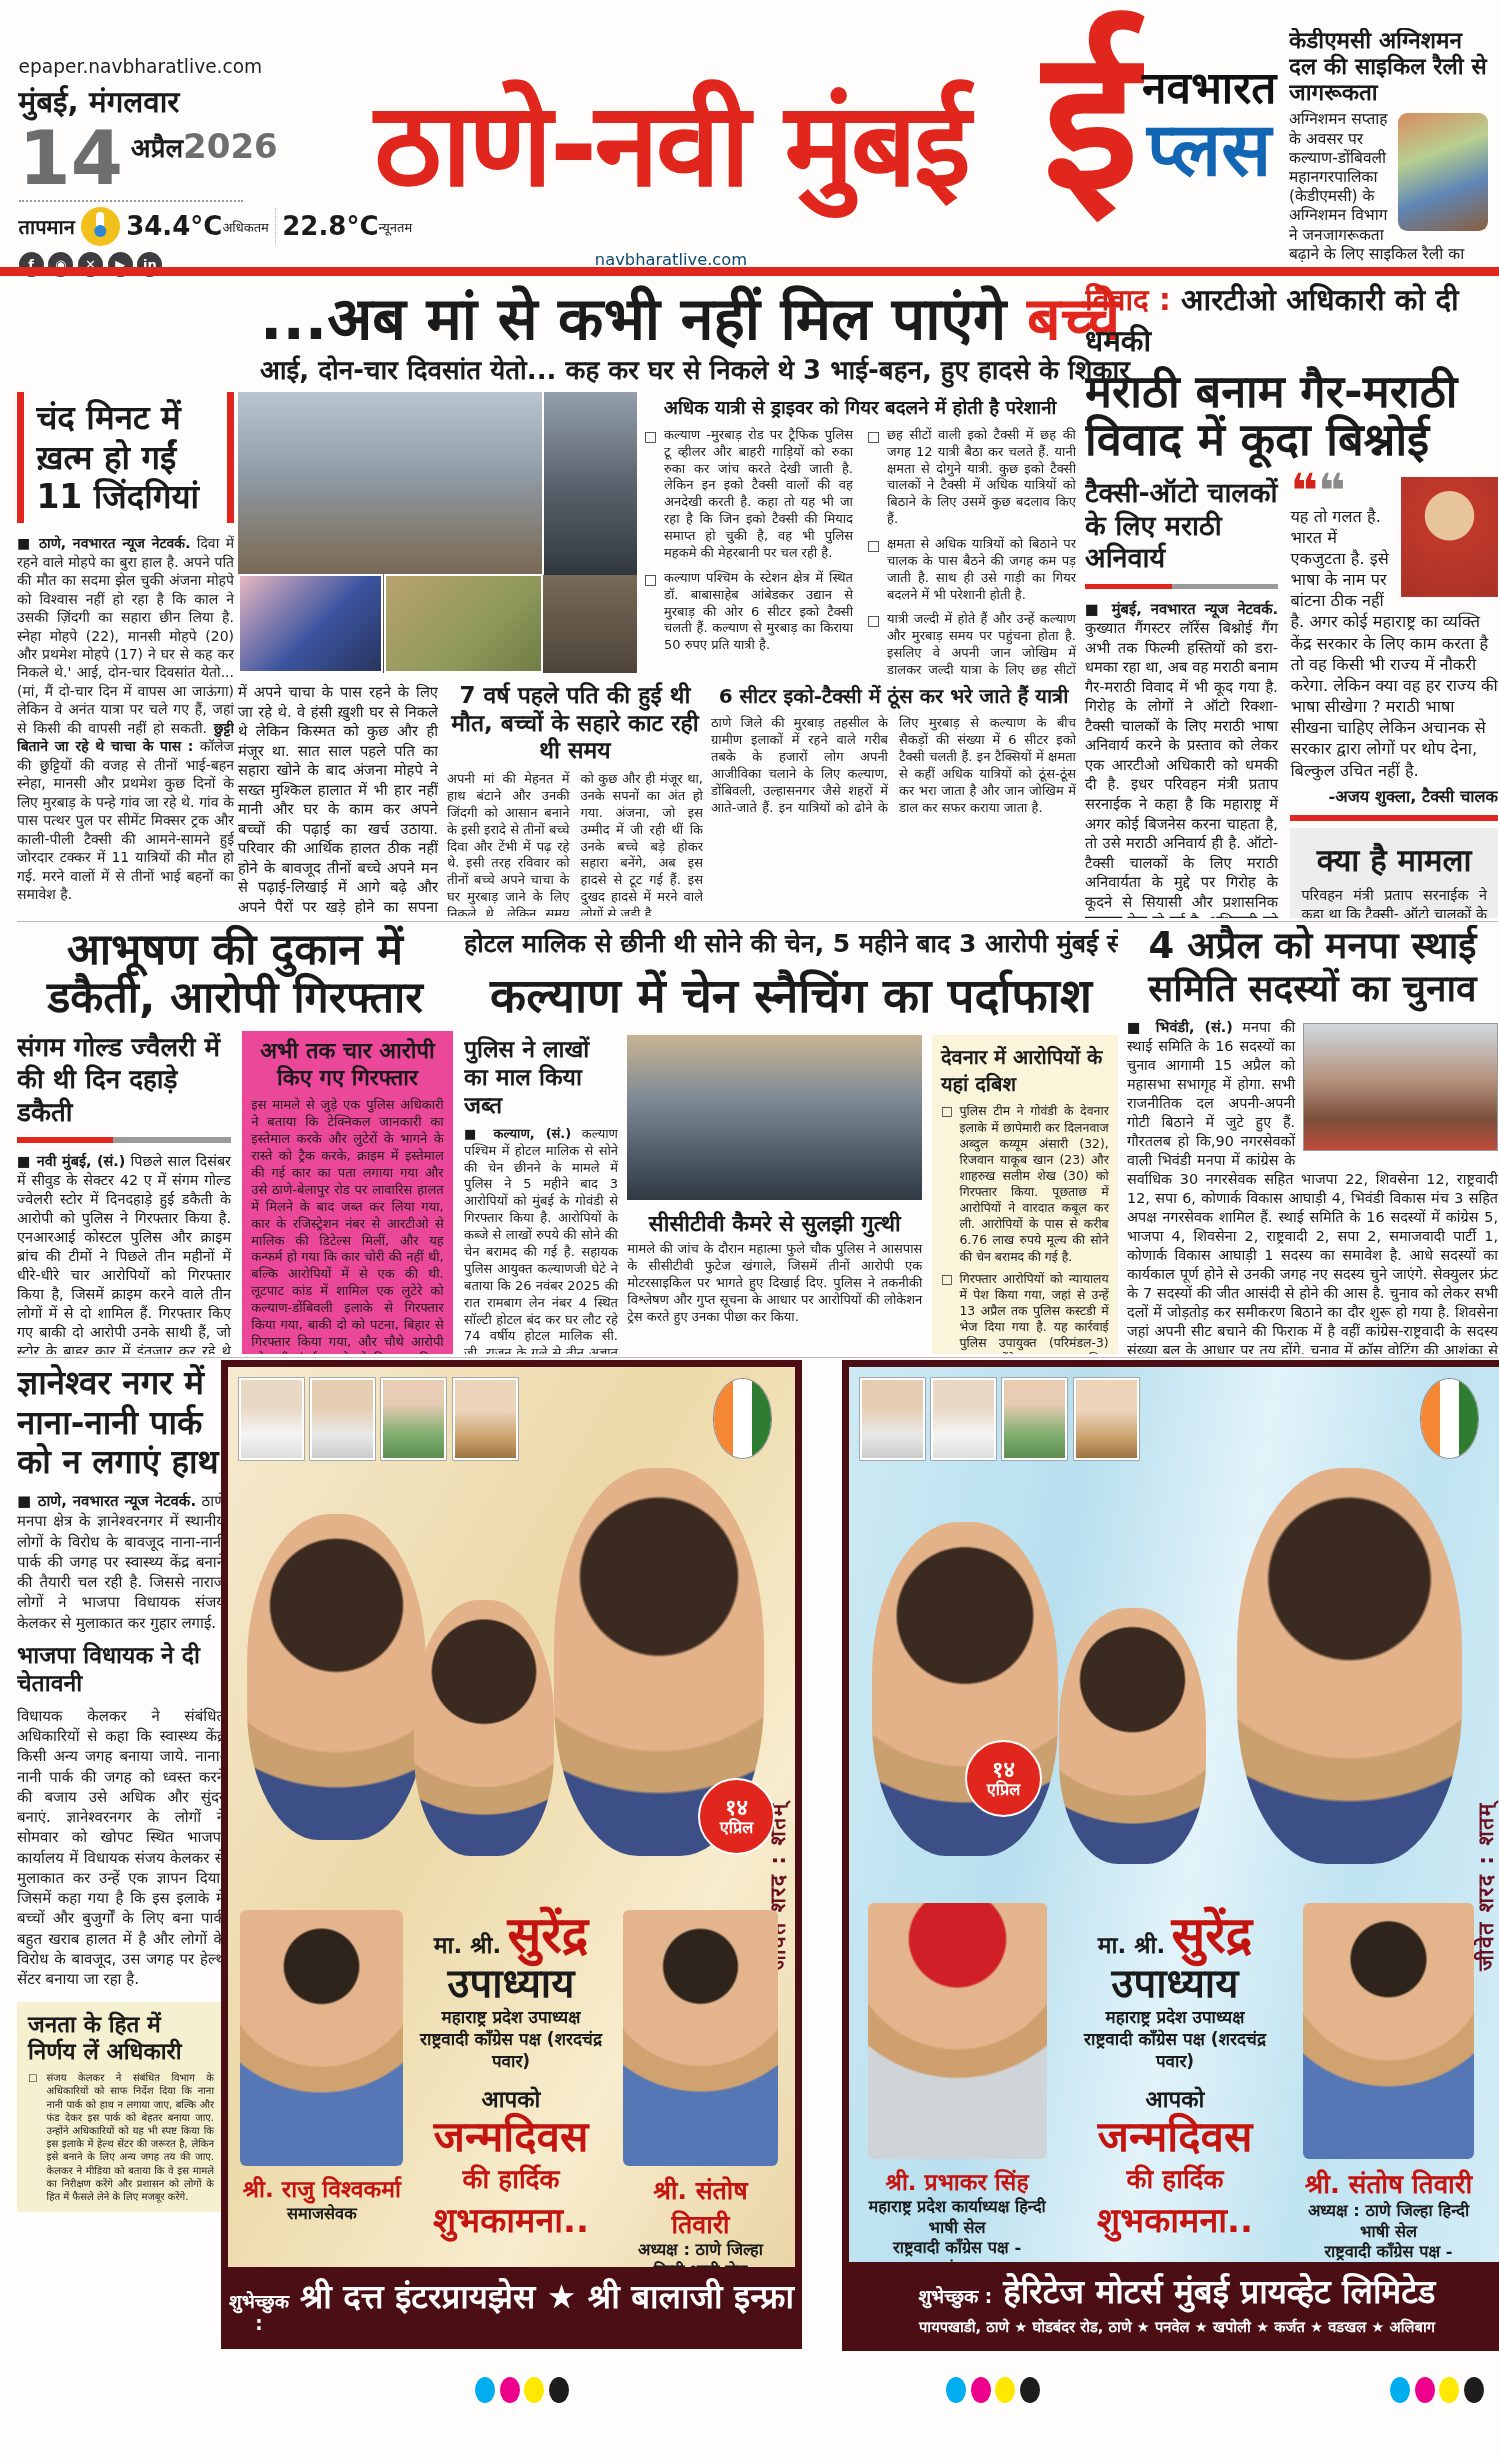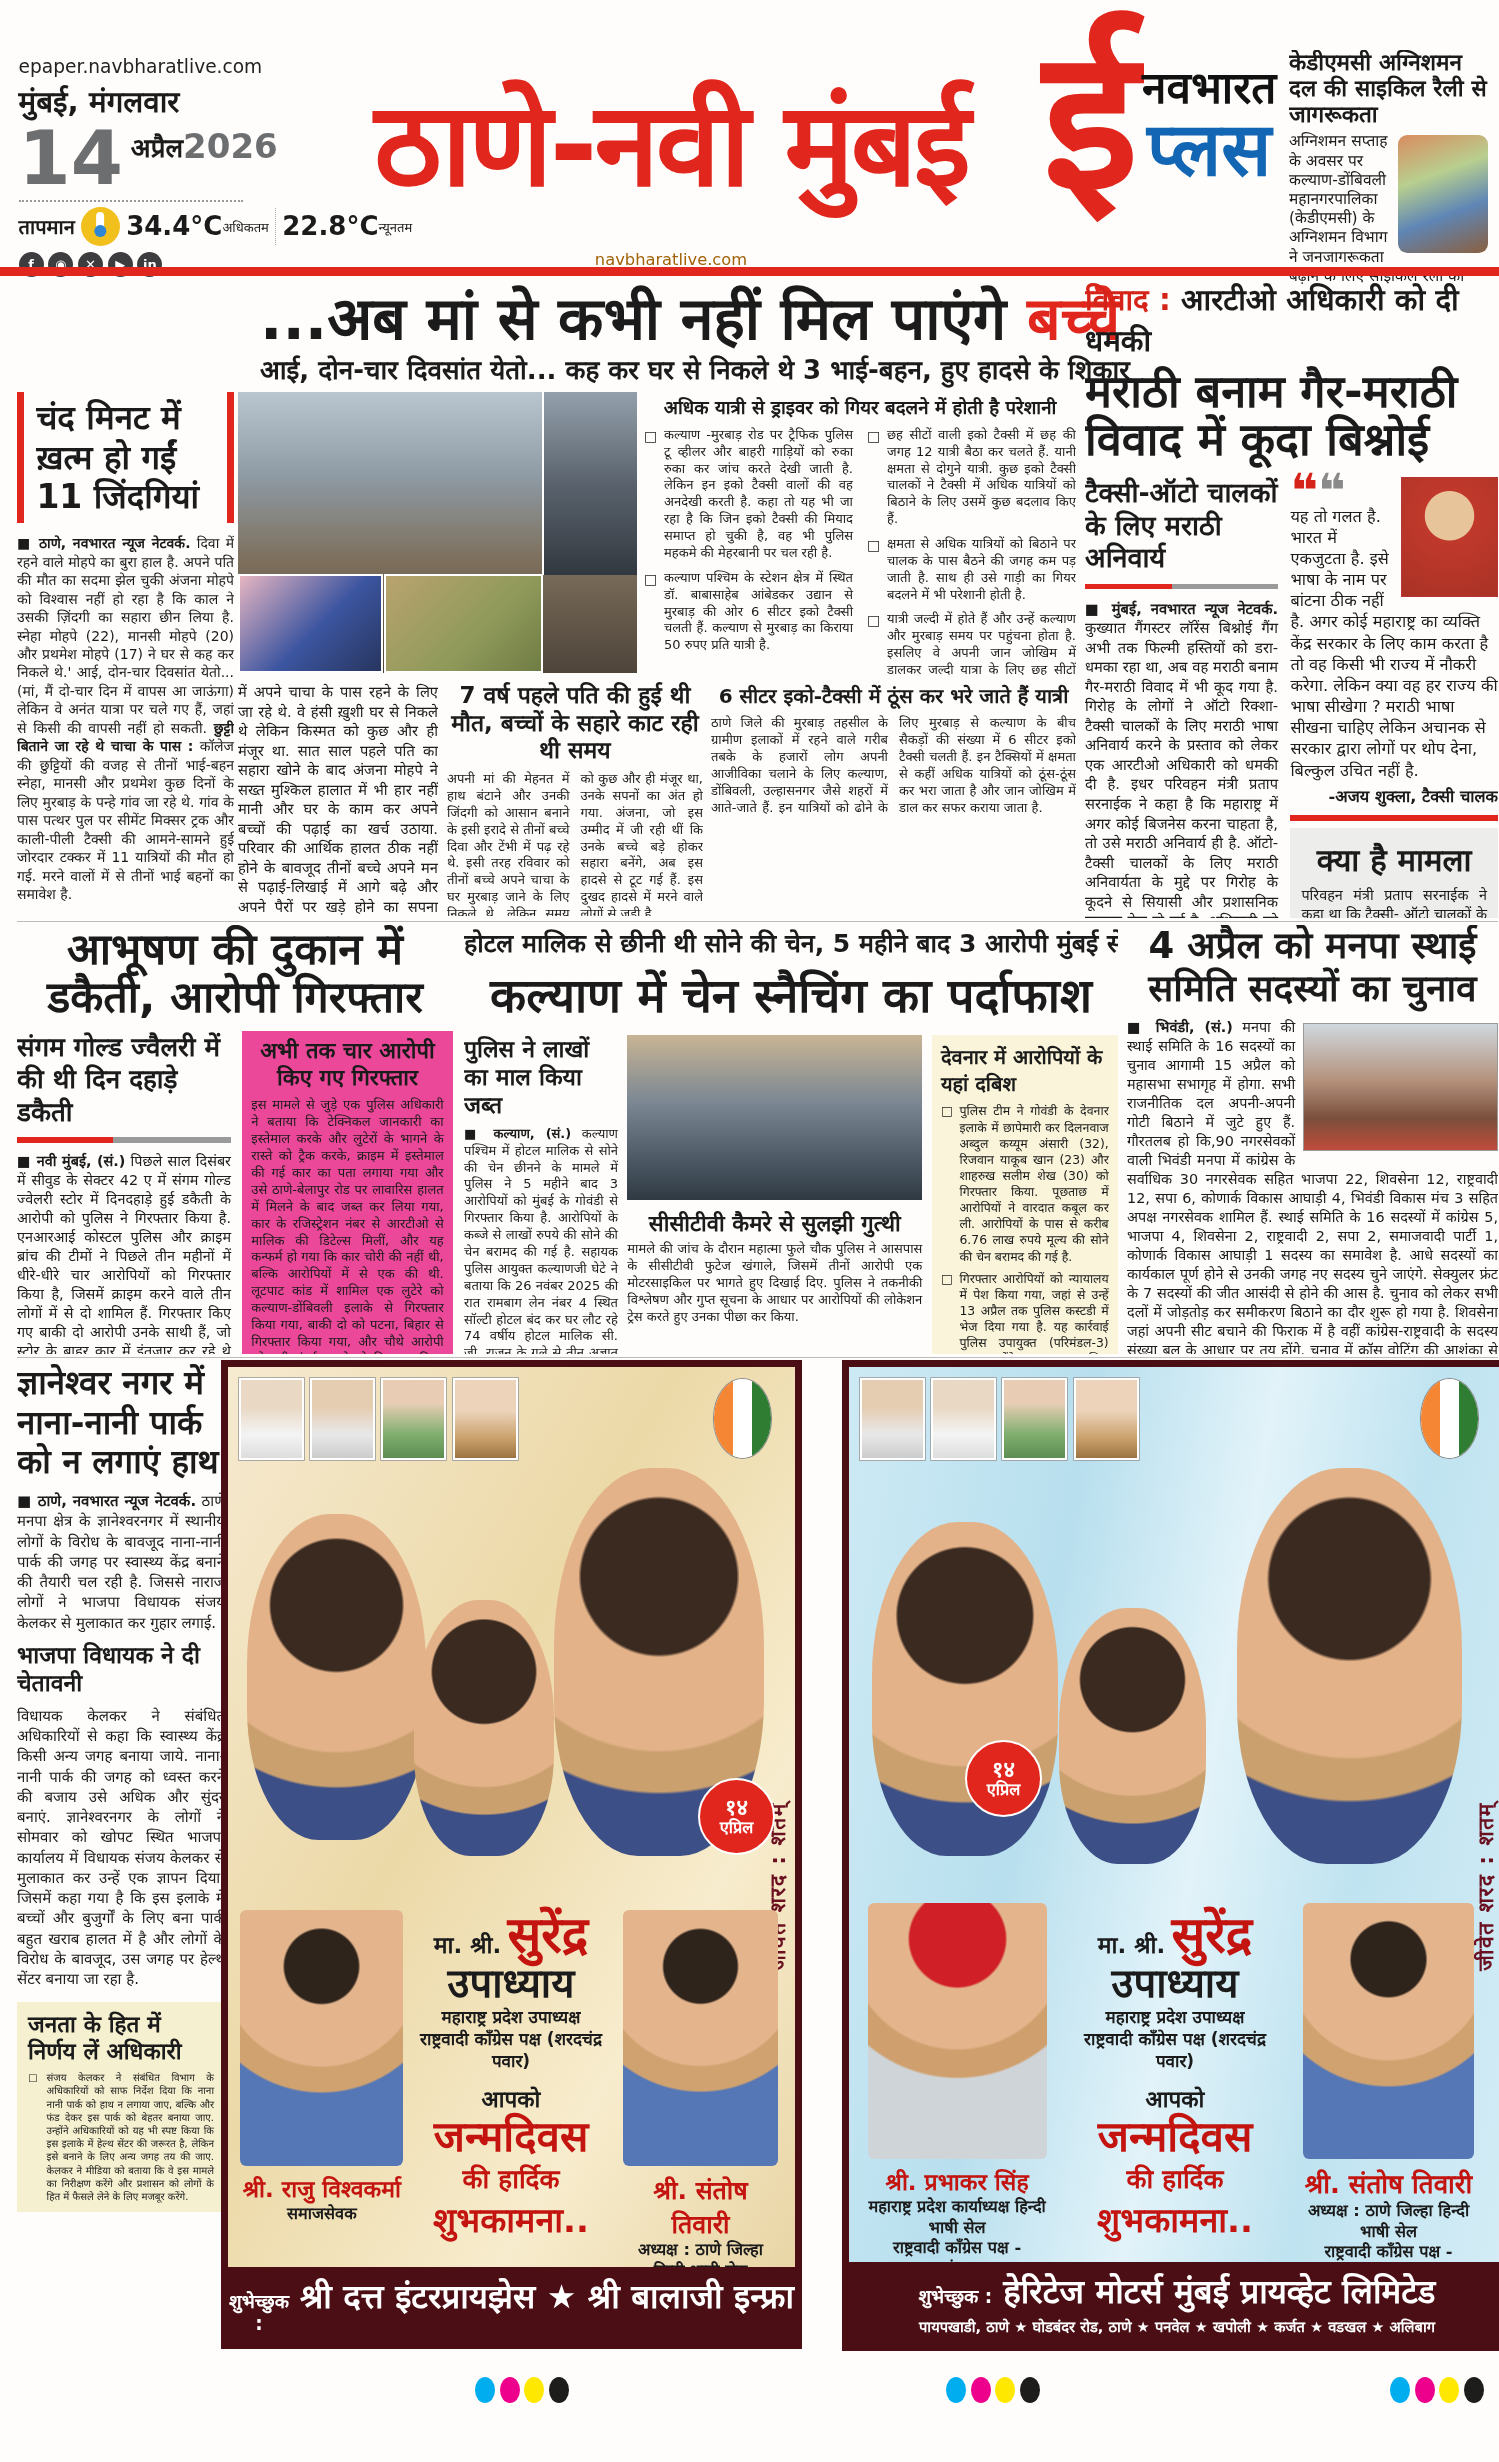--- a/index.html
+++ b/index.html
@@ -25,27 +25,27 @@
   .thermo i::after{content:"";position:absolute;bottom:-2.3px;left:50%;transform:translateX(-50%);width:11.6px;height:11.6px;background:#2e86d5;border-radius:50%;}
   .tval{display:flex;flex-direction:row;align-items:center;line-height:1;}
   .tval b{font-size:26px;font-weight:700;}
   .tval small{font-size:13px;margin-top:1.6px;}
   .tsep{width:1.6px;height:37px;border-left:1.6px dotted #aaa;}
   .socials{display:flex;gap:4.7px;margin-top:6.2px;}
   .soc{width:25px;height:25px;border-radius:50%;background:#3d3d3f;color:#fff;font-size:13px;font-weight:700;
        display:flex;align-items:center;justify-content:center;}
   .masthead{left:242px;top:26px;width:858px;height:227px;display:flex;align-items:center;justify-content:center;
             font-size:116px;font-weight:800;color:#e1261d;letter-spacing:-3.1px;white-space:nowrap;}
-  .masthead-sub{left:242px;top:250px;width:858px;text-align:center;font-size:16.3px;color:#a16207;}
+  .masthead-sub{left:242px;top:250px;width:858px;text-align:center;font-size:16.3px;color:#0c4a6e;}
   .brand{left:1088px;top:45px;width:194px;height:222px;}
   .brand-e{position:absolute;left:-45px;top:-22px;font-size:194px;font-weight:800;color:#e1261d;line-height:1;}
   .brand-inner{position:absolute;left:54px;top:20px;text-align:center;}
   .b1{font-size:44px;font-weight:700;color:#111;line-height:1.05;}
   .b2{font-size:74px;font-weight:800;color:#1266b3;line-height:1.05;}
-  .teaser{left:1289px;top:28px;width:199px;height:234px;overflow:hidden;margin-top:22px;}
+  .teaser{left:1289px;top:28px;width:199px;height:234px;overflow:hidden;}
   .t-head{font-size:22.5px;font-weight:800;line-height:1.15;}
   .t-photo{float:right;width:90px;height:118px;margin:3.1px 0 1.6px 6.2px;border-radius:9.3px;
            background:linear-gradient(160deg,#d98c5f 0%,#b8cf8f 35%,#5f86b5 65%,#8a5f3e 100%);}
   .t-body{font-size:15.5px;line-height:1.24;margin-top:4.7px;}
   .red-rule{left:0;top:267px;width:1500px;height:8.5px;background:#e1261d;}
   
   .lead-headline{left:260px;top:276px;width:824px;font-size:59px;font-weight:800;text-align:center;white-space:nowrap;}
   .lead-headline .accent{color:#e1261d;}
   .lead-subhead{left:260px;top:351px;width:824px;font-size:26px;font-weight:800;text-align:center;white-space:nowrap;}
   .minutes{left:17px;top:392px;width:217px;height:525px;overflow:hidden;}

